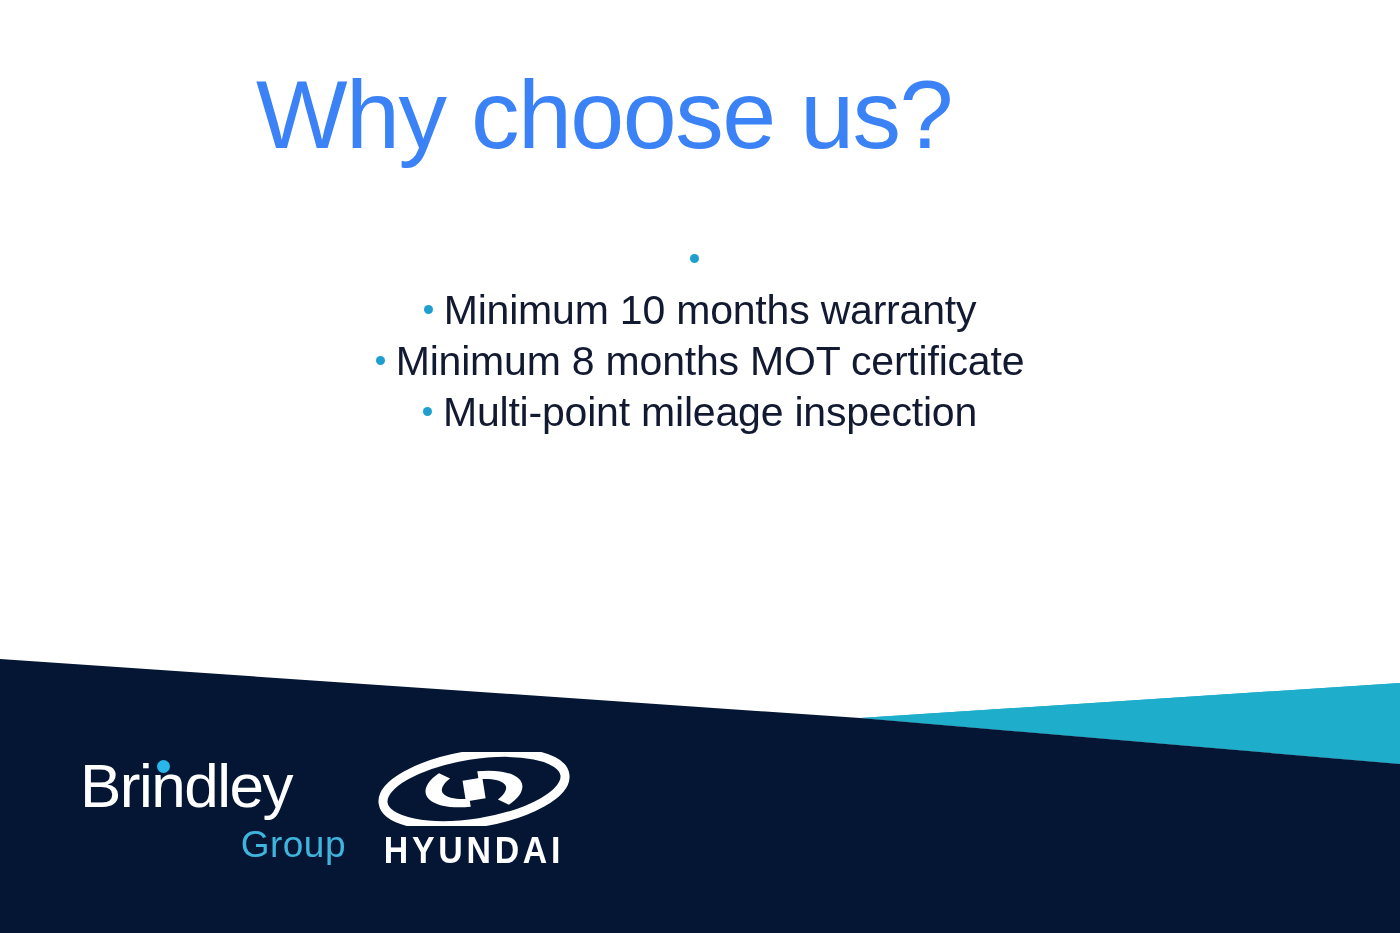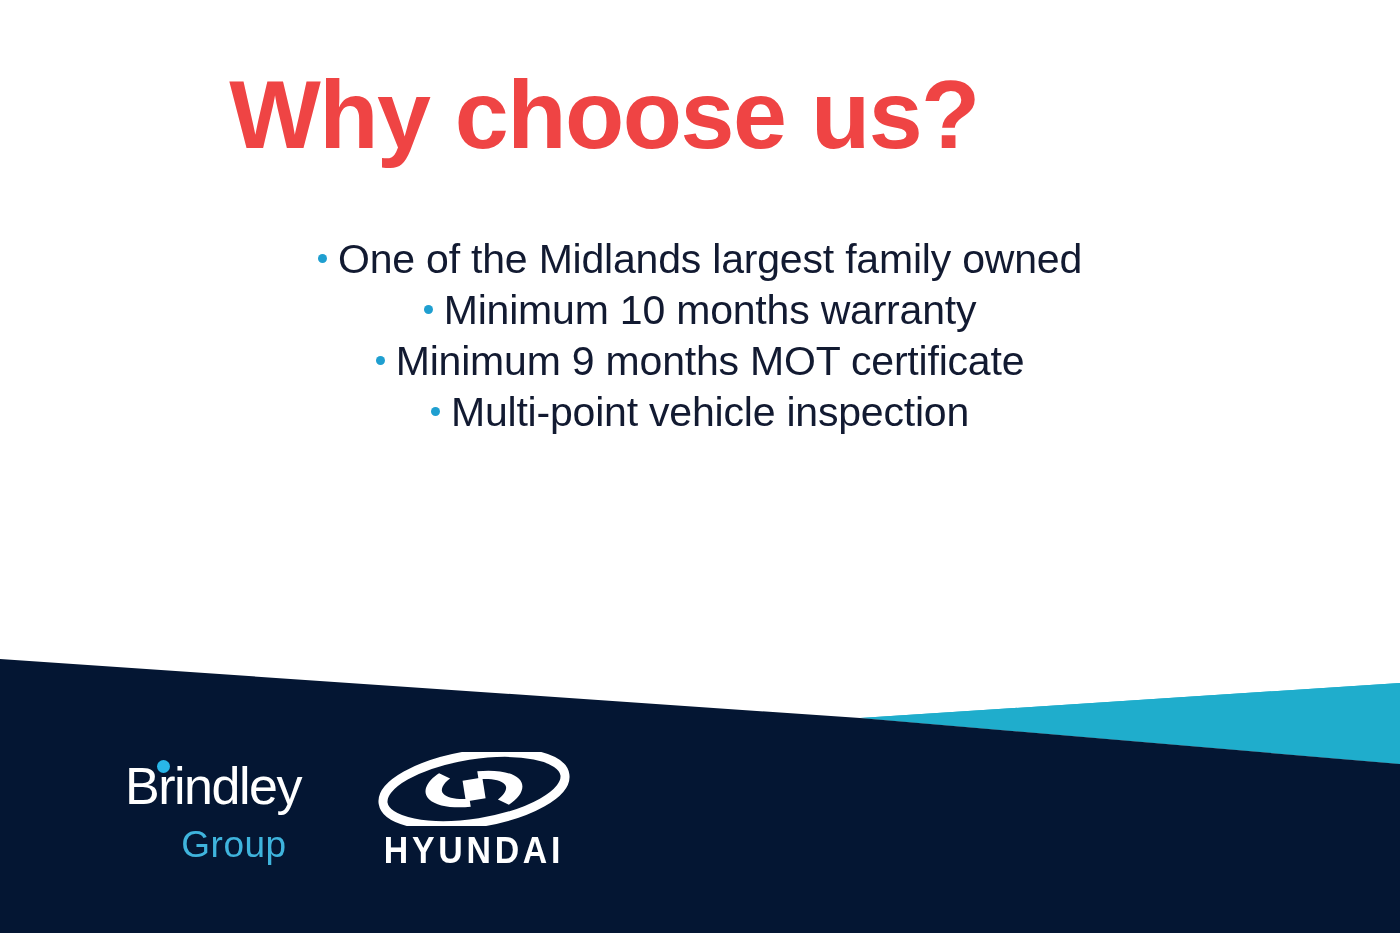--- a/index.html
+++ b/index.html
@@ -17,23 +17,23 @@
   }
 
   
   .title {
     position:absolute;
     left:0; top:66px;
     width:1208px;
     text-align:center;
     font-size:97px;
     line-height:1.02;
-    font-weight:700;
+    font-weight:400;
     letter-spacing:-1.5px;
-    color:#ef4444;
+    color:#3b82f6;
     white-space:nowrap;
   }
 
   
   .bullets {
     position:absolute;
     left:0; top:234px;
     width:1400px;
     text-align:center;
     color:#121a31;
@@ -62,42 +62,41 @@
   }
   .footer-shapes svg { display:block; width:1400px; height:333px; }
 
   
   .logo-brindley {
     position:absolute;
     left:76px; top:748px;
     width:270px; height:128px;
   }
   .brindley-word {
-    font-size:52px;
+    font-size:62px;
     font-weight:400;
     letter-spacing:-1.5px;
     color:#ffffff;
     line-height:76px;
     position:relative;
     padding-left:4px;
-    text-align:center;
   }
   .brindley-dot {
     position:absolute;
     left:81px; top:12px;
     width:13px; height:13px;
     border-radius:50%;
     background:#29b6e8;
   }
   .brindley-group {
     font-size:37px;
     font-weight:400;
     letter-spacing:0.5px;
     color:#3fb4dd;
-    text-align:center;
+    text-align:right;
     line-height:42px;
     padding-left:46px;
   }
 
   .logo-hyundai {
     position:absolute;
     left:368px; top:752px;
     width:212px; height:122px;
   }
   .hyundai-emblem {
@@ -119,33 +118,33 @@
 </head>
 <body>
 
 <div class="slide">
 
   <div class="title">Why choose us?</div>
 
   <div class="bullets">
 
     <div class="bullet-line">
-      <span class="dot"></span><span>One of the Midlands largest family owned</span>
+      <span class="dot"></span>
     </div>
 
     <div class="bullet-line">
       <span class="dot"></span><span>Minimum 10 months warranty</span>
     </div>
 
     <div class="bullet-line">
-      <span class="dot"></span><span>Minimum 9 months MOT certificate</span>
+      <span class="dot"></span><span>Minimum 8 months MOT certificate</span>
     </div>
 
     <div class="bullet-line">
-      <span class="dot"></span><span>Multi-point vehicle inspection</span>
+      <span class="dot"></span><span>Multi-point mileage inspection</span>
     </div>
 
 
 
   </div>
 
   <div class="footer-shapes">
     <svg viewBox="0 0 1400 333" preserveAspectRatio="none">
 
       <polygon points="860,118 1400,83 1400,164 1400,164" fill="#1fadcc"></polygon>

